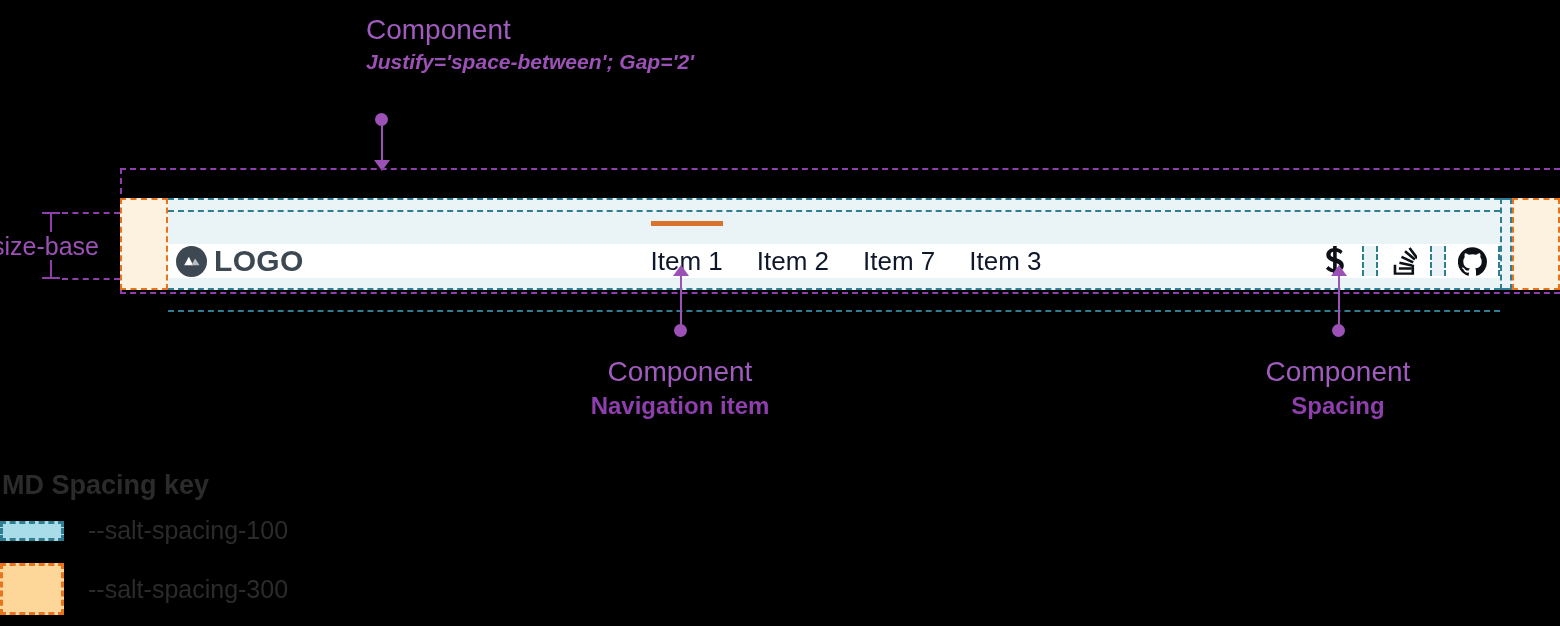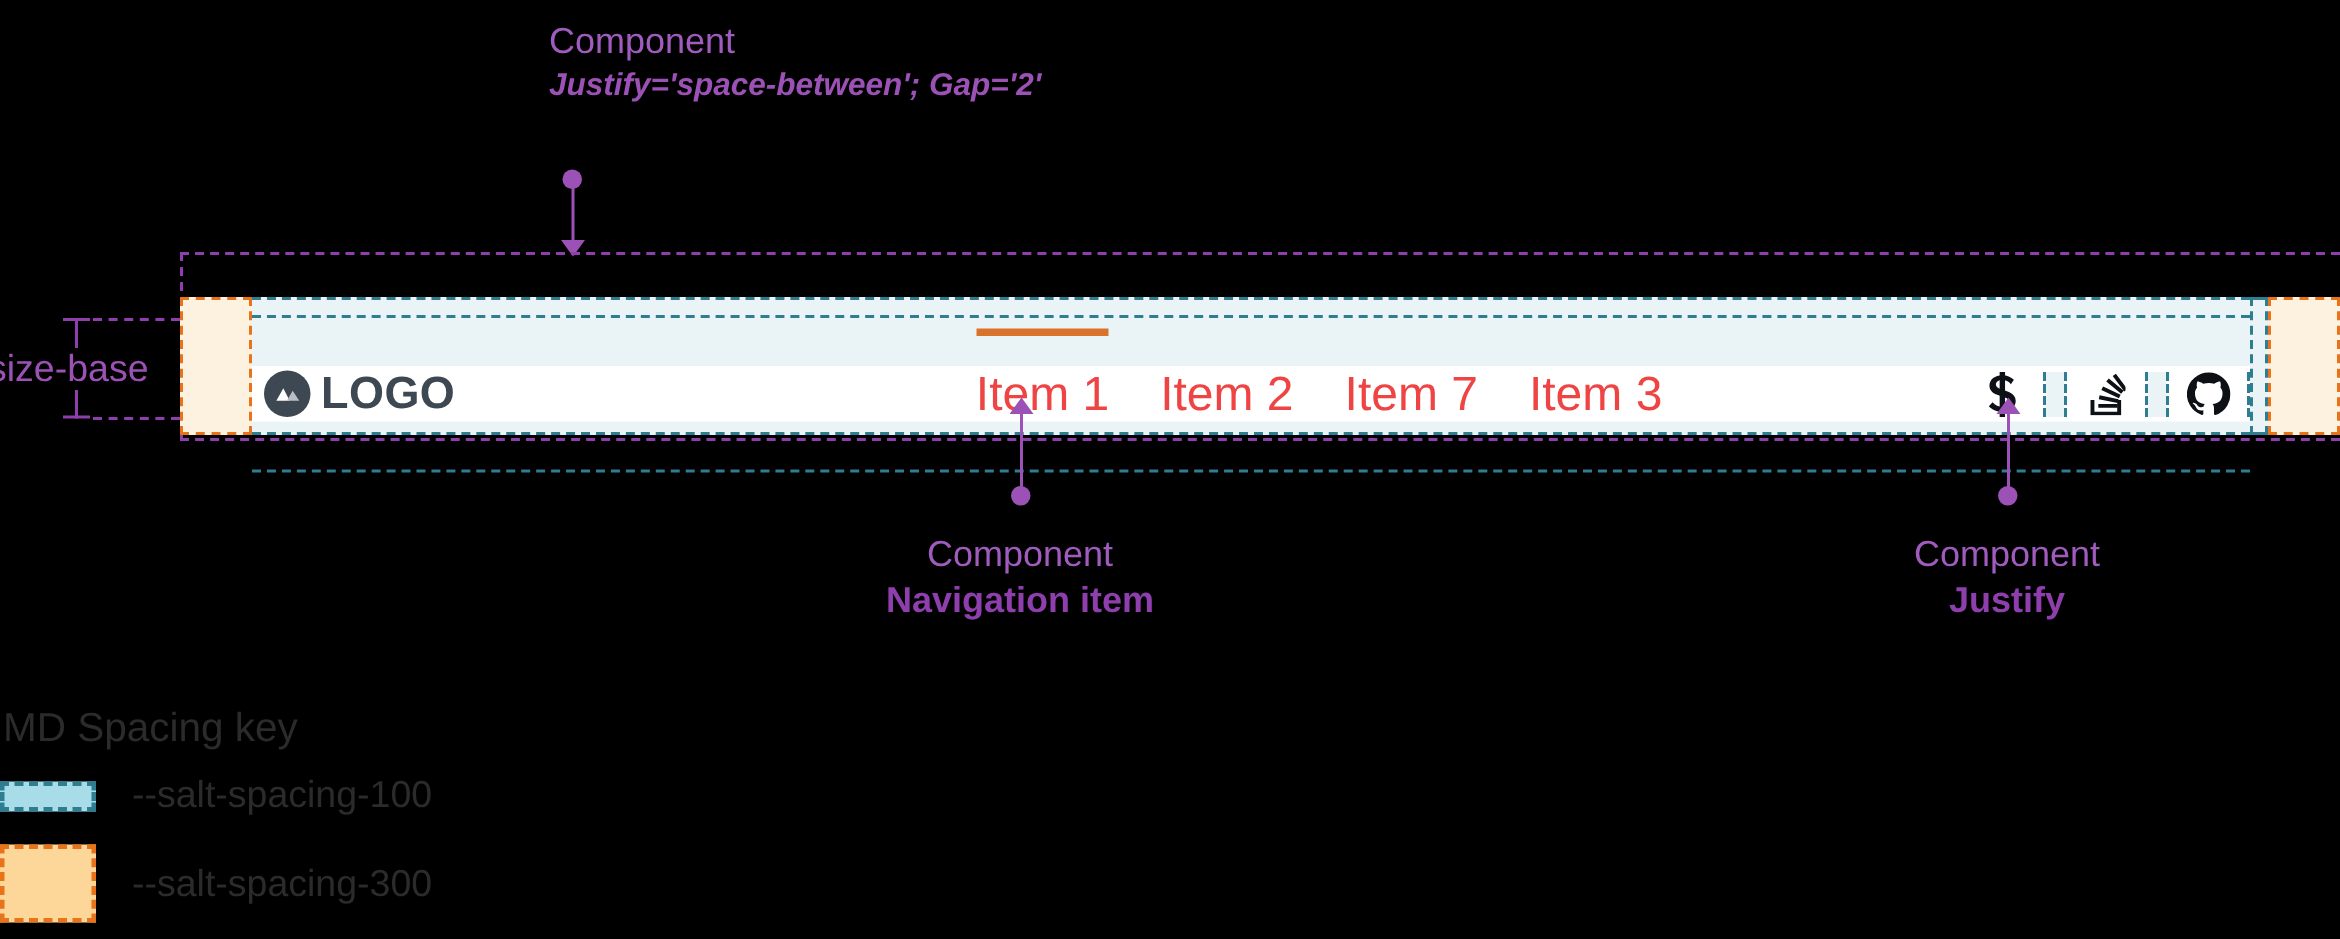--- a/index.html
+++ b/index.html
@@ -21,21 +21,21 @@
   }
 
   
   .anno {
     position: absolute;
     color: #9B51B5;
     line-height: 1.30;
     white-space: nowrap;
   }
   .anno .kind {
-    font-size: 24px;
+    font-size: 28px;
     font-weight: 400;
     color: #A05BBE;
   }
   .anno .name {
     font-size: 24px;
     font-weight: 700;
     color: #8E3FAD;
   }
   .anno .props {
     font-size: 21px;
@@ -169,22 +169,22 @@
 
   
   .nav-items {
     display: flex;
     align-items: center;
     flex: 0 0 auto;
     margin-left: 330px;
   }
   .nav-item {
     position: relative;
-    font-size: 32px;
-    color: #ef4444;
+    font-size: 26px;
+    color: #0f172a;
     padding: 0 17px;
     white-space: nowrap;
   }
   .nav-item.active::before {
     content: "";
     position: absolute;
     left: 17px;
     right: 17px;
     top: -25px;
     height: 5px;
@@ -242,21 +242,21 @@
   }
 
   
   .legend {
     position: absolute;
     left: 0;
     top: 470px;
   }
   .legend-title {
     font-size: 27px;
-    font-weight: 400;
+    font-weight: 700;
     color: #2B2B2B;
     margin-left: 2px;
   }
   .legend-row {
     display: flex;
     align-items: center;
     margin-top: 15px;
   }
   .legend-row.r2 { margin-top: 18px; }
   .swatch {
@@ -366,21 +366,21 @@
   <div class="anno center" style="left:511px; top:354px; width:338px;">
     <div class="kind">Component</div>
     <div class="name">Navigation item</div>
   </div>
 
   <div class="arrow-up" style="left:1331px; top:265px;"></div>
   <div class="leader" style="left:1338px; top:276px; height:51px;"></div>
   <div class="dot" style="left:1332px; top:324px;"></div>
   <div class="anno center" style="left:1169px; top:354px; width:338px;">
     <div class="kind">Component</div>
-    <div class="name">Justify</div>
+    <div class="name">Spacing</div>
   </div>
 
   <div class="legend">
     <div class="legend-title">MD Spacing key</div>
     <div class="legend-row">
       <span class="swatch s100"></span>
       <span class="legend-label">--salt-spacing-100</span>
     </div>
     <div class="legend-row r2">
       <span class="swatch s300"></span>

